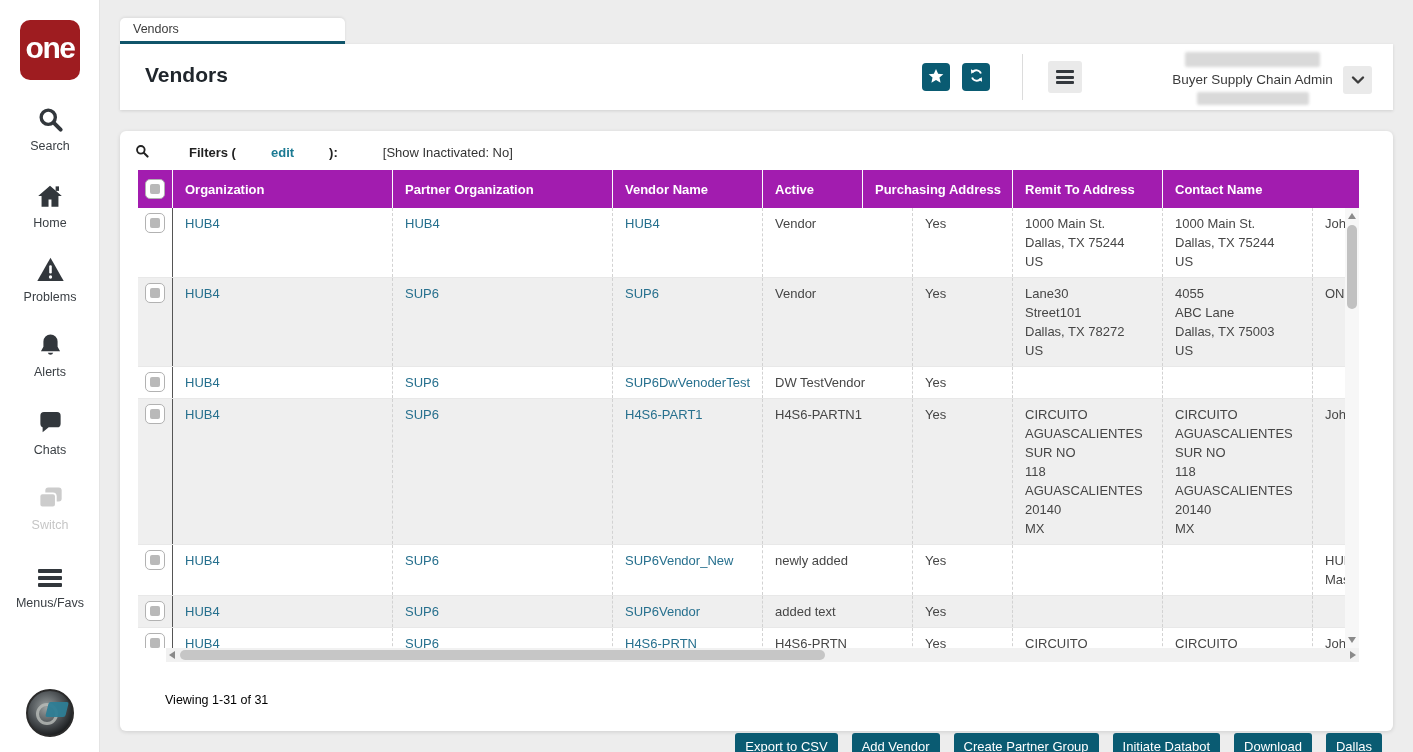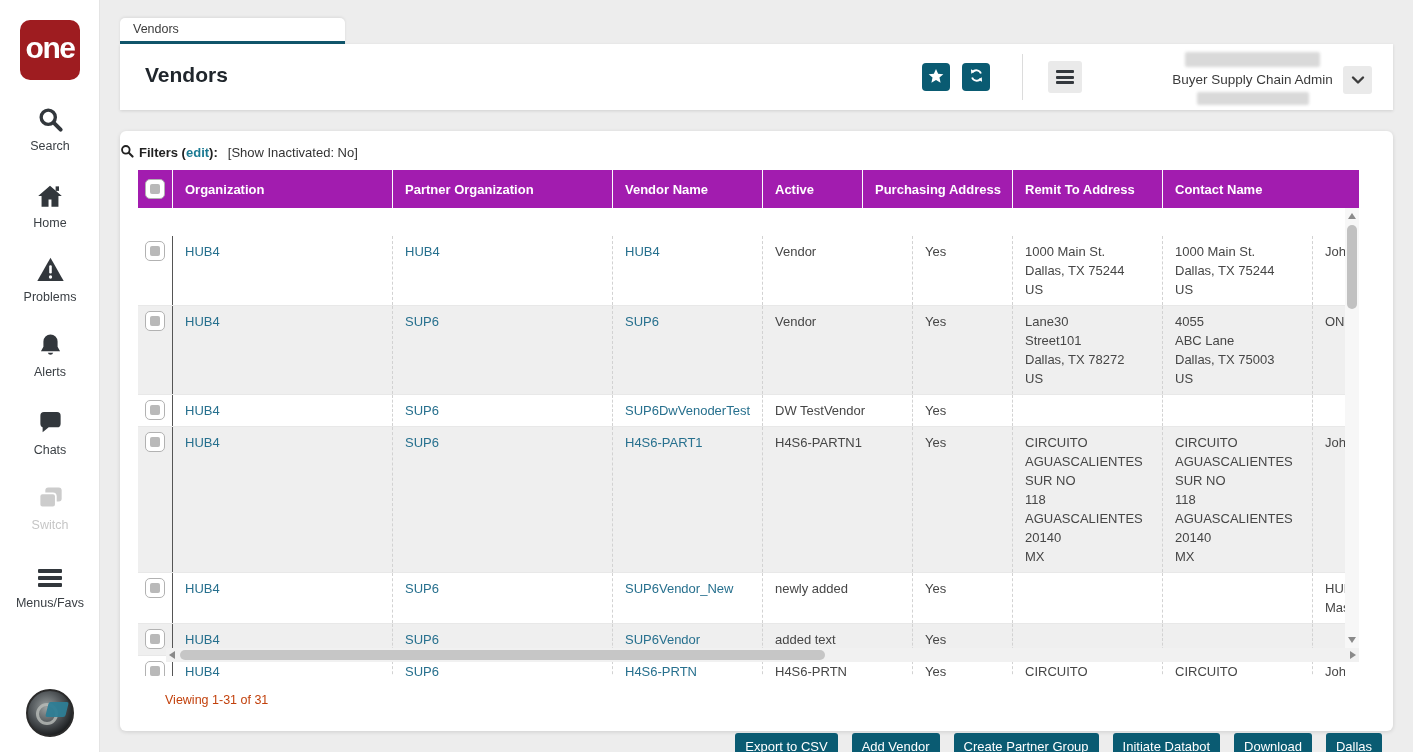--- a/index.html
+++ b/index.html
@@ -30,33 +30,33 @@
   .gray-btn { position:absolute; border-radius:3px; background:#eaeaea; border:none; display:flex; align-items:center; justify-content:center; cursor:pointer; }
   .top-divider { position:absolute; left:902px; top:10px; width:1px; height:46px; background:#dcdcdc; }
   .user-block { position:absolute; left:1040px; top:0; width:185px; height:66px; text-align:center; }
   .redact { background:#d9d9d9; border-radius:2px; filter:blur(1.6px); margin:0 auto; }
   .redact.r1 { width:135px; height:15px; margin-top:8px; }
   .user-role { font-size:13.5px; color:#3b3b3b; margin-top:5px; }
   .redact.r2 { width:112px; height:13px; margin-top:5px; }
 
   
   .card { position:absolute; left:20px; top:131px; width:1273px; height:600px; background:#fff; border-radius:6px; box-shadow:0 1px 4px rgba(0,0,0,.13); }
-  .filters { position:absolute; left:0; top:12px; height:18px; display:flex; align-items:center; font-size:13px; color:#222; }
+  .filters { position:absolute; left:15px; top:12px; height:18px; display:flex; align-items:center; font-size:13px; color:#222;gap:35px; }
   .filters b { font-weight:bold; }
   .filters .edit-link { color:#1b7a93; font-weight:bold; cursor:pointer; }
   .filters .summary { margin-left:10px; color:#333; font-weight:normal; }
   .filters svg { margin-right:5px; }
 
   
   .grid { position:absolute; left:18px; top:39px; width:1221px; height:492px; }
   .t-head { display:flex; width:1221px; height:38px; background:#a21caf; align-items:stretch; }
   .h-cell { color:#fff; font-weight:bold; font-size:13px; padding:0 12px; border-right:1px solid #fbfbfb; display:flex; align-items:center; overflow:hidden; white-space:nowrap; }
   .h-check { width:35px; padding:0; justify-content:center; }
   .h-last { flex:1; border-right:none; }
-  .t-body { position:relative; width:1207px; height:440px; overflow:hidden; background:#fff;margin-top:28px; }
+  .t-body { position:relative; width:1207px; height:440px; overflow:hidden; background:#fff; }
   .t-row { display:flex; width:1330px; border-bottom:1px solid #e8e8e8; background:#fff; align-items:stretch; }
   .t-row.alt { background:#efefef; }
   .t-cell { padding:6px 12px; font-size:13px; line-height:19px; color:#464646; border-right:1px dashed #d2d2d2; overflow:hidden; white-space:pre-line; }
   .t-cell.link { color:#27708e; cursor:pointer; }
   .c-check { width:35px; padding:5px 0 0 0; border-right:1px solid #555; display:flex; justify-content:center; align-items:flex-start; }
   .c-org { width:220px; } .c-porg { width:220px; } .c-vname { width:150px; } .c-desc { width:150px; }
   .c-active { width:100px; } .c-paddr { width:150px; } .c-raddr { width:150px; } .c-contact { width:150px; border-right:none; }
   .cb { width:20px; height:20px; background:#fff; border:1px solid #b2b2b2; border-radius:5px; position:relative; cursor:pointer; }
   .cb:after { content:""; position:absolute; left:4px; top:4px; width:10px; height:10px; background:#b9b9b9; border-radius:2px; }
 
@@ -64,21 +64,21 @@
   .vthumb { position:absolute; left:2px; top:17px; width:10px; height:84px; background:#c1c1c1; border-radius:6px; cursor:pointer; }
   .arr { position:absolute; width:0; height:0; cursor:pointer; }
   .arr.up { left:3px; top:5px; border-left:4px solid transparent; border-right:4px solid transparent; border-bottom:6px solid #8a8a8a; }
   .arr.down { left:3px; bottom:5px; border-left:4px solid transparent; border-right:4px solid transparent; border-top:6px solid #8a8a8a; }
   .hscroll { position:absolute; left:28px; top:478px; width:1193px; height:14px; background:#f1f1f1; }
   .hthumb { position:absolute; left:14px; top:2px; width:645px; height:10px; background:#c6c6c6; border-radius:5px; cursor:pointer; }
   .arr.left { left:3px; top:3px; border-top:4px solid transparent; border-bottom:4px solid transparent; border-right:6px solid #8a8a8a; }
   .arr.right { right:3px; top:3px; border-top:4px solid transparent; border-bottom:4px solid transparent; border-left:6px solid #8a8a8a; }
 
   
-  .viewing { position:absolute; left:45px; top:562px; font-size:12.5px; color:#c2410c; }
+  .viewing { position:absolute; left:45px; top:562px; font-size:12.5px; color:#000000; }
   .btn-row { position:absolute; right:11px; top:555px; display:flex; gap:14px;margin-top:47px; }
   .btn { background:#0a5b72; color:#fff; border:none; border-radius:3px; font-size:13px; font-family:"Liberation Sans",sans-serif; padding:6px 10px; cursor:pointer; white-space:nowrap; }
 </style>
 </head>
 <body>
 
 <div class="root">
 
   <div class="sidebar">
     <div class="logo">one</div>

